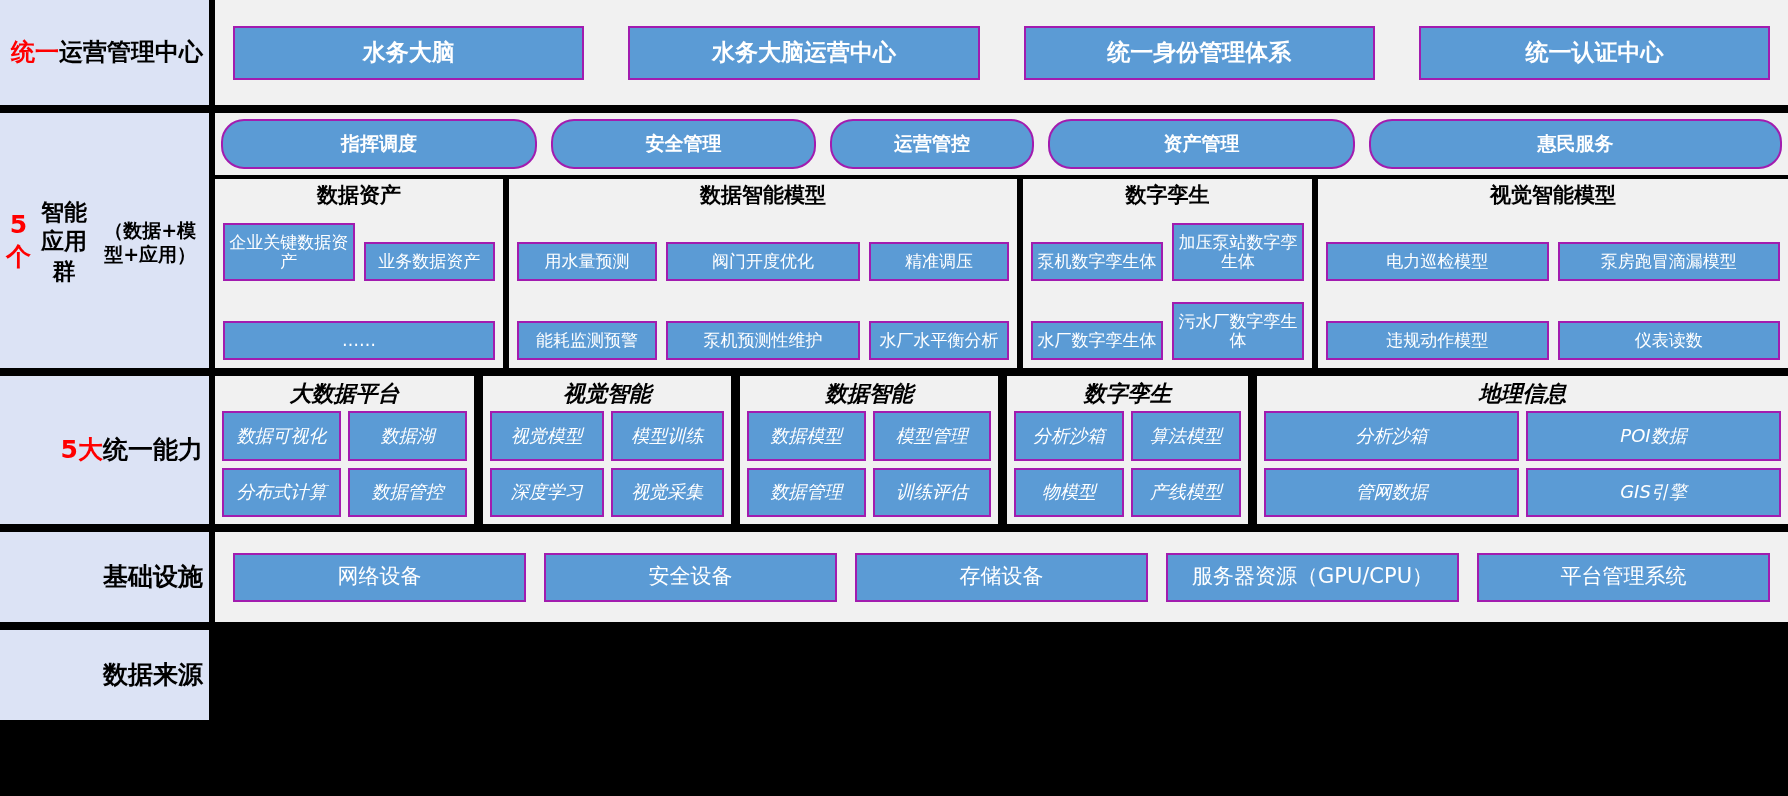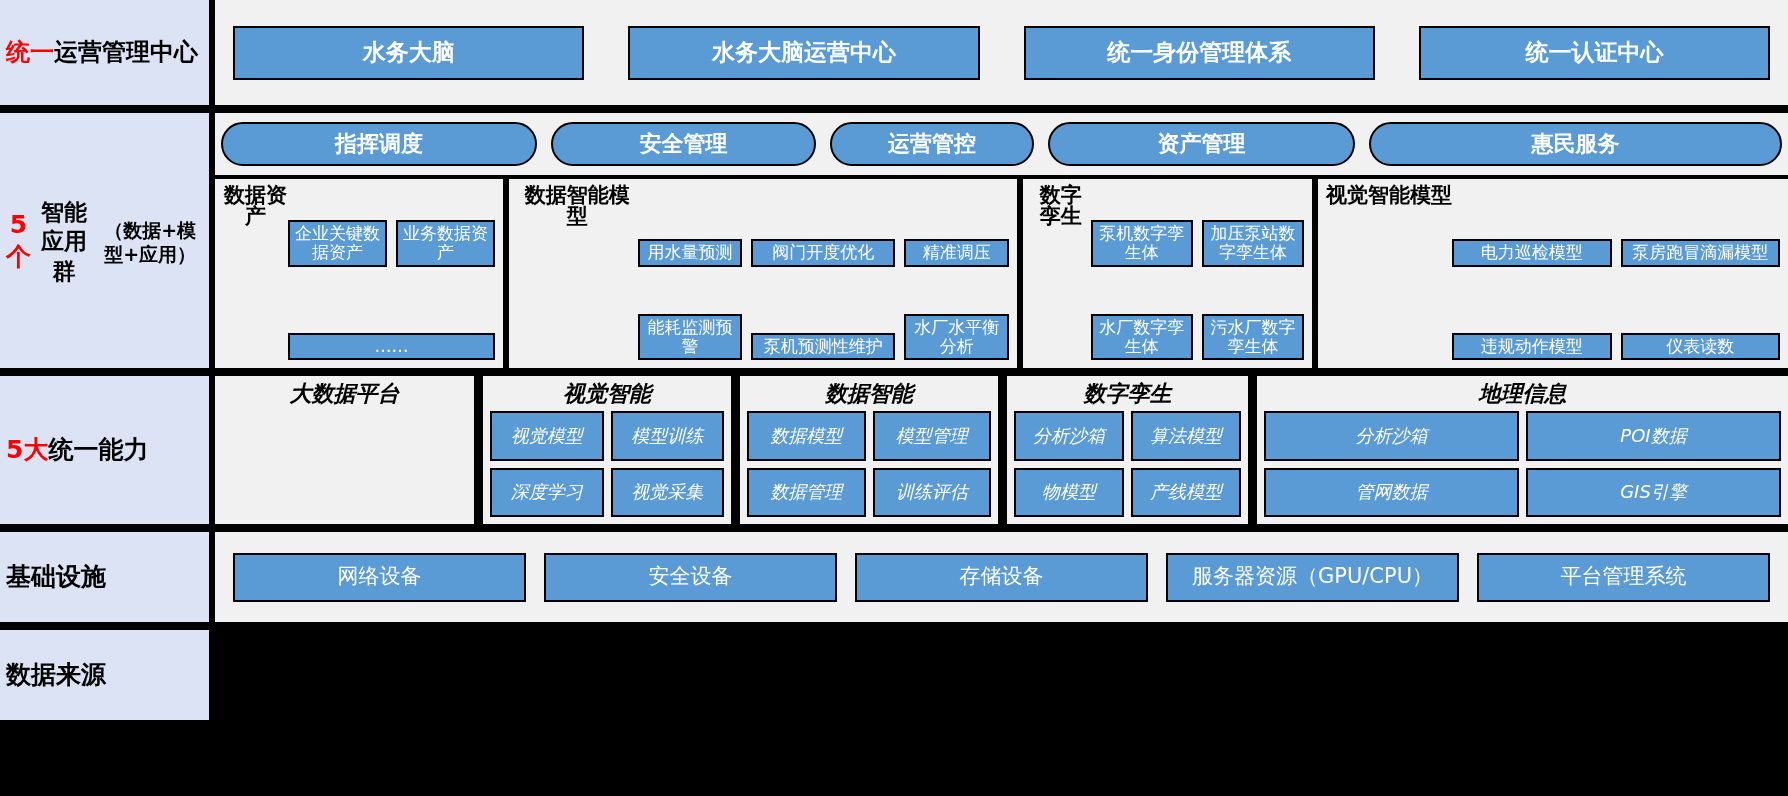--- a/index.html
+++ b/index.html
@@ -23,21 +23,21 @@
     box-sizing:border-box;
   }
   .row + .row{ margin-top:8px; }
 
   .rowlabel{
     width:209px;
     flex:0 0 209px;
     background:#dce3f5;
     display:flex;
     align-items:center;
-    justify-content:flex-start;
+    justify-content:flex-end;
     text-align:center;
     color:#000;
     font-weight:bold;
     line-height:1.28;
     box-sizing:border-box;
     padding:4px 6px;
   }
   .rowbody{
     flex:1 1 auto;
     background:#f1f1f1;
@@ -51,23 +51,23 @@
   
   .chip{
     background:#5b9bd5;
     color:#ffffff;
     display:flex;
     align-items:center;
     justify-content:center;
     text-align:center;
     box-sizing:border-box;
     line-height:1.12;
-    border:2px solid #000000;
+    border:2px solid #a21caf;
     overflow:hidden;
-    padding:2px 3px;
+    padding:8px 3px;
   }
 
   
   .r1{height:105px;}
   .r1 .rowlabel{font-size:24px;height:105px;}
   .r1 .rowbody{height:105px;padding:0 18px;gap:44px;}
   .r1 .chip{flex:1 1 0;height:54px;font-size:23px;font-weight:bold;}
 
   
   .r2{height:255px;}
@@ -79,33 +79,33 @@
   .r2 .rowlabel .l2{font-size:23px;margin-top:3px;}
   .r2 .rowlabel .l3{font-size:19px;margin-top:3px;}
   .r2body{
     flex:1 1 auto;margin-left:6px;height:255px;
     display:flex;flex-direction:column;gap:4px;
   }
   .appsbar{
     background:#f1f1f1;height:62px;
     display:flex;align-items:center;padding:0 6px;gap:14px;box-sizing:border-box;
   }
-  .appsbar .chip{height:44px;font-size:22px;font-weight:bold;border-radius:23px;}
+  .appsbar .chip{height:50px;font-size:19px;font-weight:bold;border-radius:23px;}
   .app-0{flex:2.62 1 0;}
   .app-1{flex:2.18 1 0;}
   .app-2{flex:1.66 1 0;}
   .app-3{flex:2.54 1 0;}
   .app-4{flex:3.45 1 0;}
 
   .groups{
     flex:1 1 auto;display:flex;gap:6px;
   }
   .group{
     background:#f1f1f1;
-    display:flex;flex-direction:row;
+    display:flex;flex-direction:column;
     box-sizing:border-box;
     padding:4px 8px 8px 8px;
   }
   .g-title{
     text-align:center;font-size:21px;font-weight:bold;color:#000;
     margin:2px 0 6px 0;line-height:1;
   }
   .g-rows{flex:1 1 auto;display:flex;flex-direction:column;gap:10px;}
   .g-line{flex:1 1 0;display:flex;gap:9px;align-items:flex-end;}
   .g-line .chip{flex:1 1 0;font-size:17px;}
@@ -253,20 +253,30 @@
   </div>
 
   <div class="row r3">
     <div class="rowlabel">
       <span><span class="red">5大</span><span>统一能力</span></span>
     </div>
     <div class="r3body">
 
       <div class="cap cap-0">
         <div class="cap-title">大数据平台</div>
+        <div class="cap-rows">
+          <div class="cap-line">
+            <div class="chip">数据可视化</div>
+            <div class="chip">数据湖</div>
+          </div>
+          <div class="cap-line">
+            <div class="chip">分布式计算</div>
+            <div class="chip">数据管控</div>
+          </div>
+        </div>
       </div>
 
       <div class="cap cap-1">
         <div class="cap-title">视觉智能</div>
         <div class="cap-rows">
           <div class="cap-line">
             <div class="chip">视觉模型</div>
             <div class="chip">模型训练</div>
           </div>
           <div class="cap-line">

